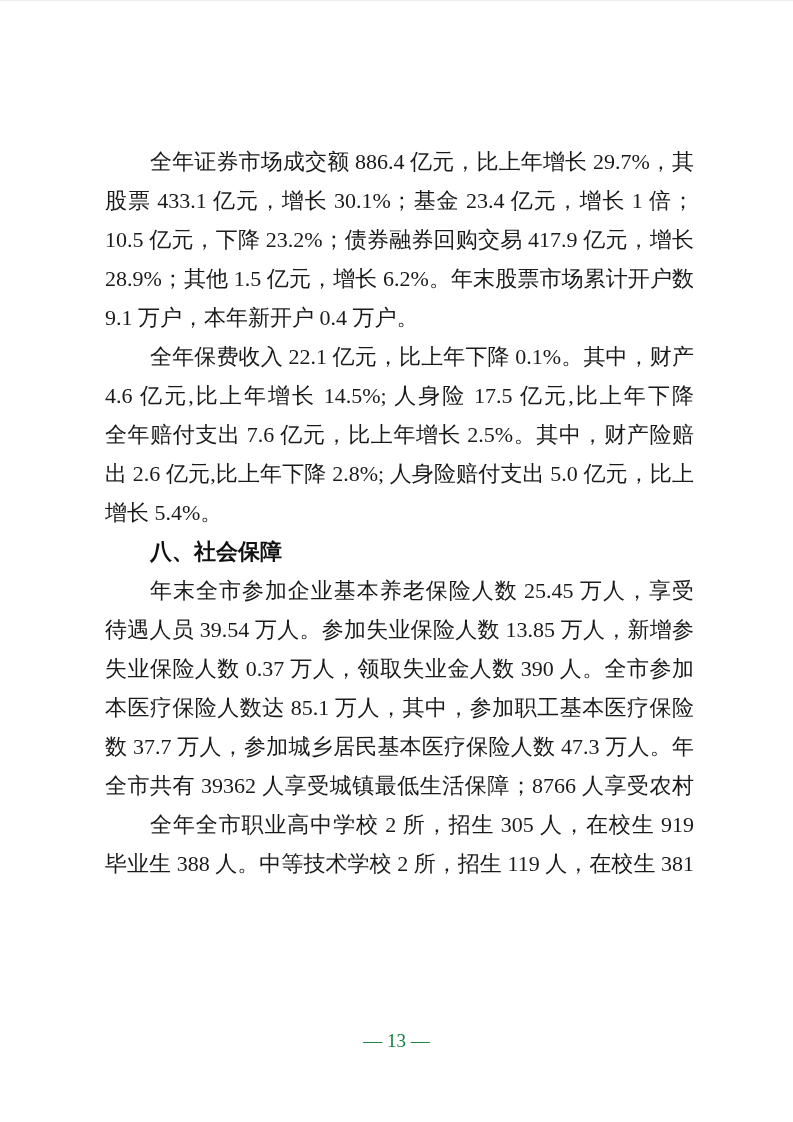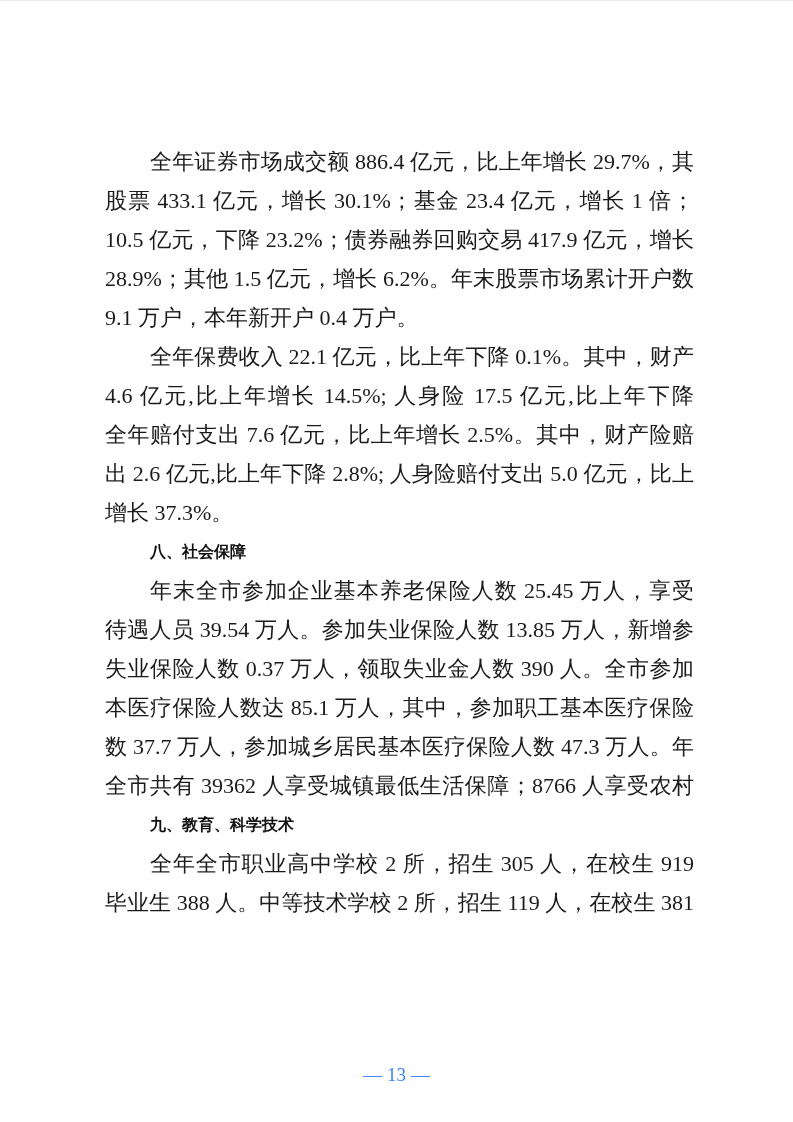--- a/index.html
+++ b/index.html
@@ -39,37 +39,36 @@
   .line.para-end {
     text-align-last: left;
   }
   .line.indent {
     text-indent: 45px;
   }
   .heading {
     margin: 0;
     font-family: "Liberation Sans", "DejaVu Sans", sans-serif;
     font-weight: bold;
-    font-size: 16px;
+    font-size: 22px;
     height: 39px;
     line-height: 39px;
     text-indent: 45px;
     color: #111111;
   }
   .page-number {
     position: absolute;
     top: 1026px;
     left: 0;
     width: 100%;
     height: 28px;
     line-height: 28px;
     text-align: center;
     font-size: 19px;
-    color: #3b82f6;
-    margin-top: 34px;
+    color: #15803d;
   }
 </style>
 </head>
 <body>
 
 <div class="page">
   <div class="content">
 
     <div class="para">
       <div class="line indent">全年证券市场成交额 886.4 亿元，比上年增长 29.7%，其中，</div>
@@ -77,35 +76,34 @@
       <div class="line">10.5 亿元，下降 23.2%；债券融券回购交易 417.9 亿元，增长</div>
       <div class="line">28.9%；其他 1.5 亿元，增长 6.2%。年末股票市场累计开户数为</div>
       <div class="line para-end">9.1 万户，本年新开户 0.4 万户。</div>
     </div>
 
     <div class="para">
       <div class="line indent">全年保费收入 22.1 亿元，比上年下降 0.1%。其中，财产险</div>
       <div class="line">4.6 亿元,比上年增长 14.5%; 人身险 17.5 亿元,比上年下降 3.3%。</div>
       <div class="line">全年赔付支出 7.6 亿元，比上年增长 2.5%。其中，财产险赔付支</div>
       <div class="line">出 2.6 亿元,比上年下降 2.8%; 人身险赔付支出 5.0 亿元，比上年</div>
-      <div class="line para-end">增长 37.3%。</div>
+      <div class="line para-end">增长 5.4%。</div>
     </div>
 
     <h2 class="heading">八、社会保障</h2>
 
     <div class="para">
       <div class="line indent">年末全市参加企业基本养老保险人数 25.45 万人，享受退休</div>
       <div class="line">待遇人员 39.54 万人。参加失业保险人数 13.85 万人，新增参加</div>
       <div class="line">失业保险人数 0.37 万人，领取失业金人数 390 人。全市参加基</div>
       <div class="line">本医疗保险人数达 85.1 万人，其中，参加职工基本医疗保险人</div>
       <div class="line">数 37.7 万人，参加城乡居民基本医疗保险人数 47.3 万人。年末</div>
       <div class="line">全市共有 39362 人享受城镇最低生活保障；8766 人享受农村最</div>
     </div>
 
-    <h2 class="heading">九、教育、科学技术</h2>
 
     <div class="para">
       <div class="line indent">全年全市职业高中学校 2 所，招生 305 人，在校生 919 人，</div>
       <div class="line">毕业生 388 人。中等技术学校 2 所，招生 119 人，在校生 381 人，</div>
     </div>
 
   </div>
 
   <div class="page-number">— 13 —</div>
 </div>

